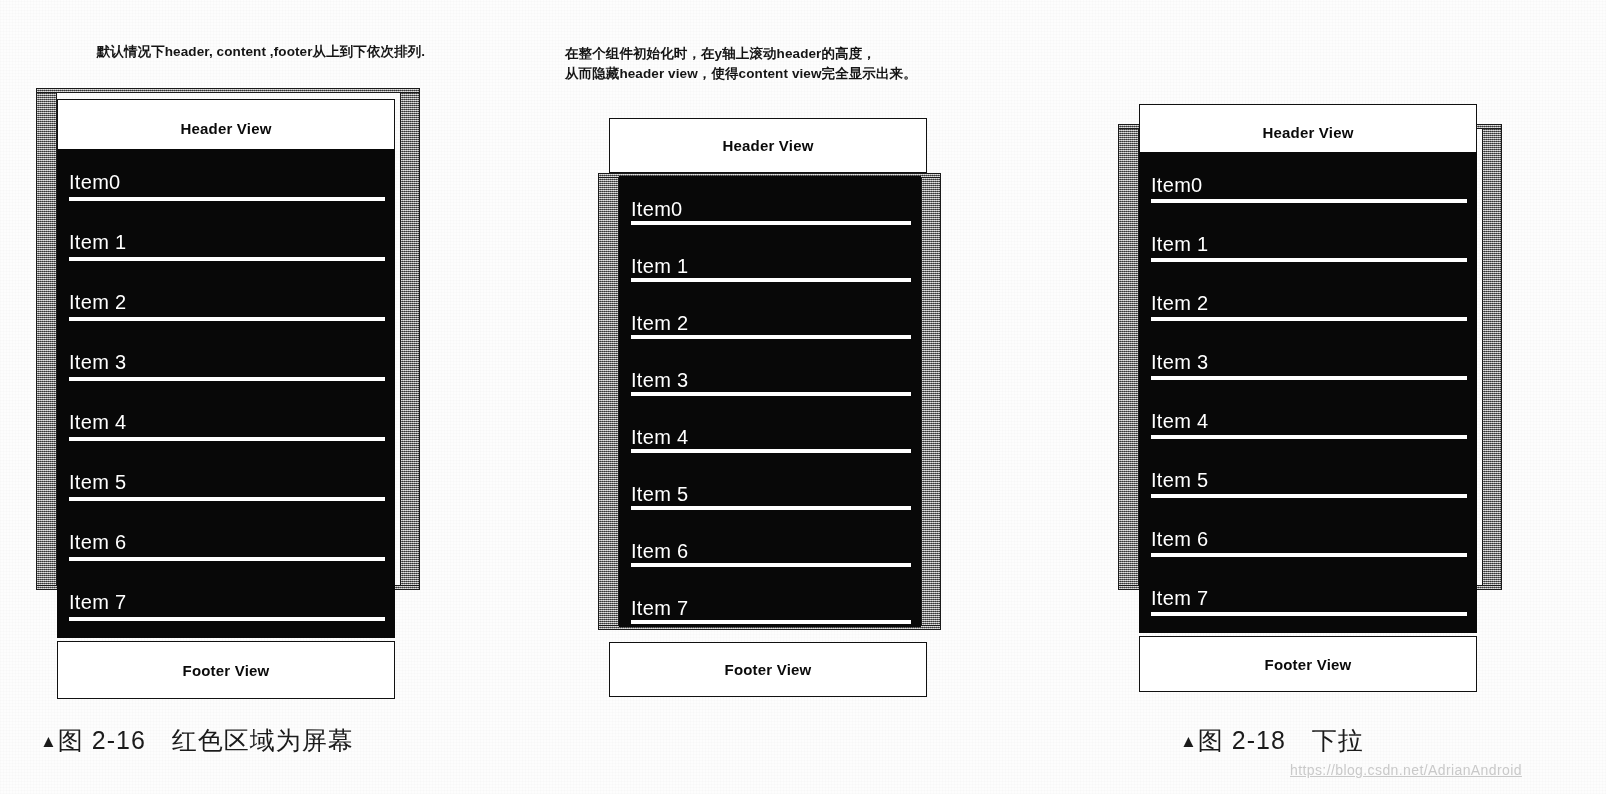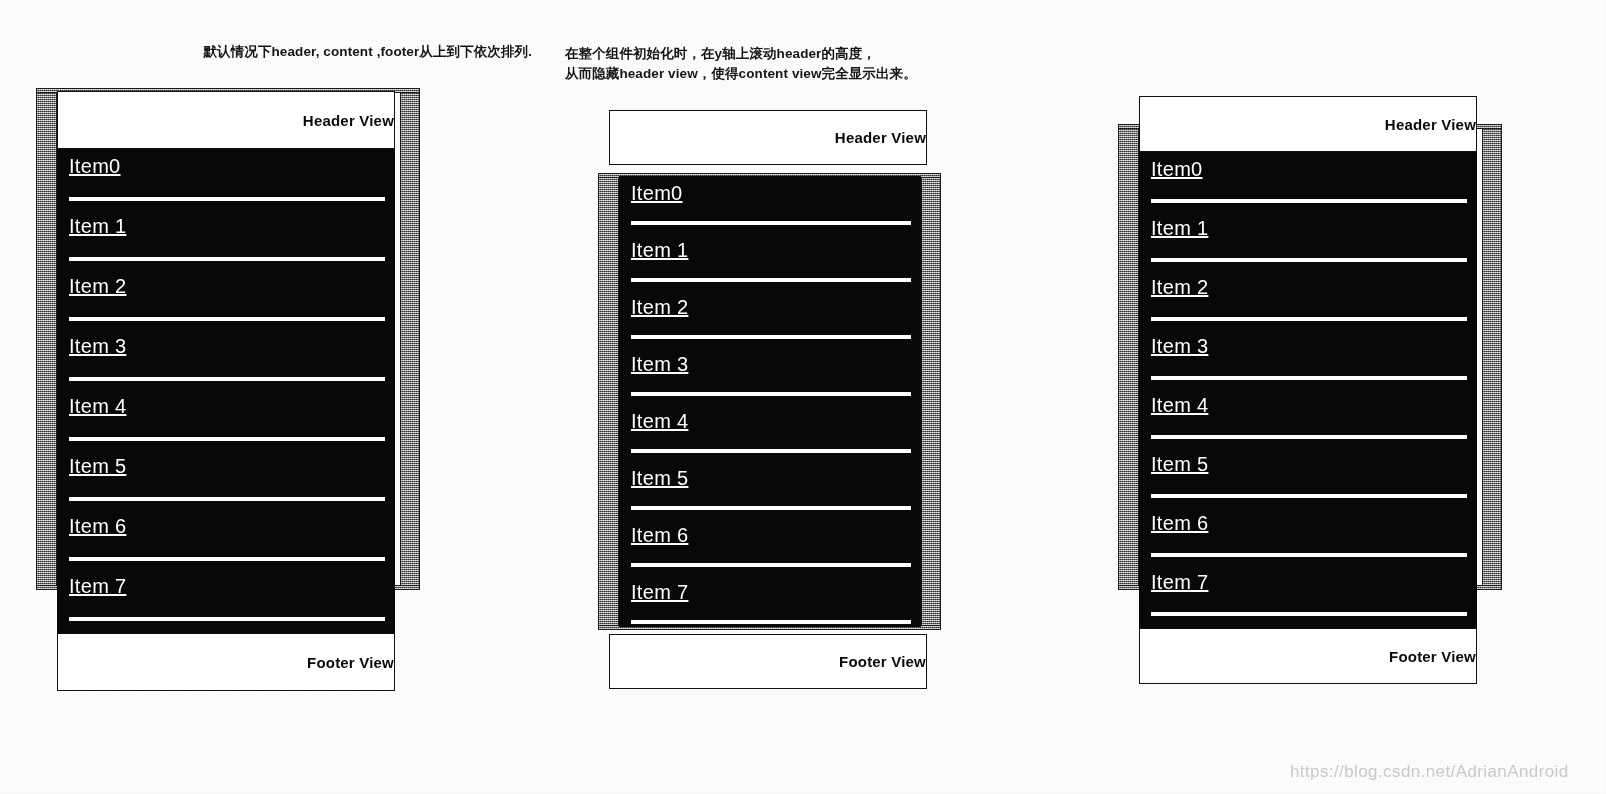--- a/index.html
+++ b/index.html
@@ -32,21 +32,21 @@
   
   .note {
     position: absolute;
     font-size: 13.5px;
     line-height: 1.45;
     font-weight: 600;
     letter-spacing: 0.1px;
     color: #151515;
     white-space: pre-line;
   }
-  #note-1 { left: 26px;  top: 42px;  width: 470px; text-align: right; margin-left: 36px; }
+  #note-1 { left: 26px;  top: 42px;  width: 470px; text-align: center; }
   #note-2 { left: 45px;  top: 44px;  width: 460px; text-align: left; }
   #note-3 { left: 12px;  top: 30px;  width: 520px; text-align: center; }
 
   
   .stage { position: absolute; }
   #stage-1 { left: 36px;  top: 88px;  width: 400px; height: 600px; }
   #stage-2 { left: 78px;  top: 104px; width: 380px; height: 580px; }
   #stage-3 { left: 58px;  top: 88px;  width: 400px; height: 600px; }
 
   
@@ -61,25 +61,26 @@
   }
 
   
   .bar {
     position: absolute;
     background: #ffffff;
     border: 1.5px solid #111111;
     box-sizing: border-box;
     display: flex;
     align-items: center;
-    justify-content: flex-end;
+    justify-content: center;
     font-size: 15px;
     font-weight: 700;
     letter-spacing: 0.2px;
     color: #0a0a0a;
+    margin-top: 8px;
   }
 
   
   .content {
     position: absolute;
     background: #080808;
     box-sizing: border-box;
     overflow: hidden;
   }
   .content .row {
@@ -87,23 +88,22 @@
     box-sizing: border-box;
     display: flex;
     align-items: flex-start;
   }
   .content .row .row-label {
     color: #ffffff;
     font-size: 20px;
     font-weight: 500;
     letter-spacing: 0.3px;
     padding-left: 12px;
-    padding-top: 6px;
+    padding-top: 22px;
     white-space: pre;
-    text-decoration: underline;
   }
   .content .row .row-rule {
     position: absolute;
     left: 12px;
     right: 10px;
     bottom: 8px;
     height: 4px;
     background: #ffffff;
   }
 
@@ -119,24 +119,25 @@
   #cap-1 { left: 40px;  top: 724px; }
   #cap-2 { left: 12px;  top: 724px; }
   #cap-3 { left: 120px; top: 724px; }
   .figcaption .tri { font-size: 17px; vertical-align: 2px; }
 
   
   #watermark {
     position: absolute;
     left: 1290px;
     top: 762px;
-    font-size: 17px;
+    font-size: 14px;
     color: #c9c9c9;
     letter-spacing: 0.4px;
     white-space: pre;
+    text-decoration: underline;
   }
 </style>
 </head>
 <body>
 
 <div class="page">
 
   <div class="panel" id="panel-1">
 
     <div class="note" id="note-1">默认情况下header, content ,footer从上到下依次排列.</div>
@@ -185,20 +186,21 @@
             <span class="row-label">Item 7</span>
             <div class="row-rule"></div>
           </div>
         </div>
 
       <div class="bar" id="p1-footer" style="left:21px; top:545px; width:338px; height:58px;">
         <span>Footer View</span>
       </div>
     </div>
 
+    <div class="figcaption" id="cap-1"><span class="tri">▲</span><span>图 2-16</span><span>　</span><span>红色区域为屏幕</span></div>
   </div>
 
   <div class="panel" id="panel-2">
 
     <div class="note" id="note-2">在整个组件初始化时，在y轴上滚动header的高度，
 从而隐藏header view，使得content view完全显示出来。</div>
 
     <div class="stage" id="stage-2">
 
       <div class="bar" id="p2-header" style="left:11px; top:6px; width:318px; height:55px;">
@@ -299,16 +301,17 @@
             <span class="row-label">Item 7</span>
             <div class="row-rule"></div>
           </div>
         </div>
 
       <div class="bar" id="p3-footer" style="left:21px; top:540px; width:338px; height:56px;">
         <span>Footer View</span>
       </div>
     </div>
 
+    <div class="figcaption" id="cap-3"><span class="tri">▲</span><span>图 2-18</span><span>　</span><span>下拉</span></div>
   </div>
 
   <div id="watermark">https://blog.csdn.net/AdrianAndroid</div>
 </div>
 
 </body></html>

